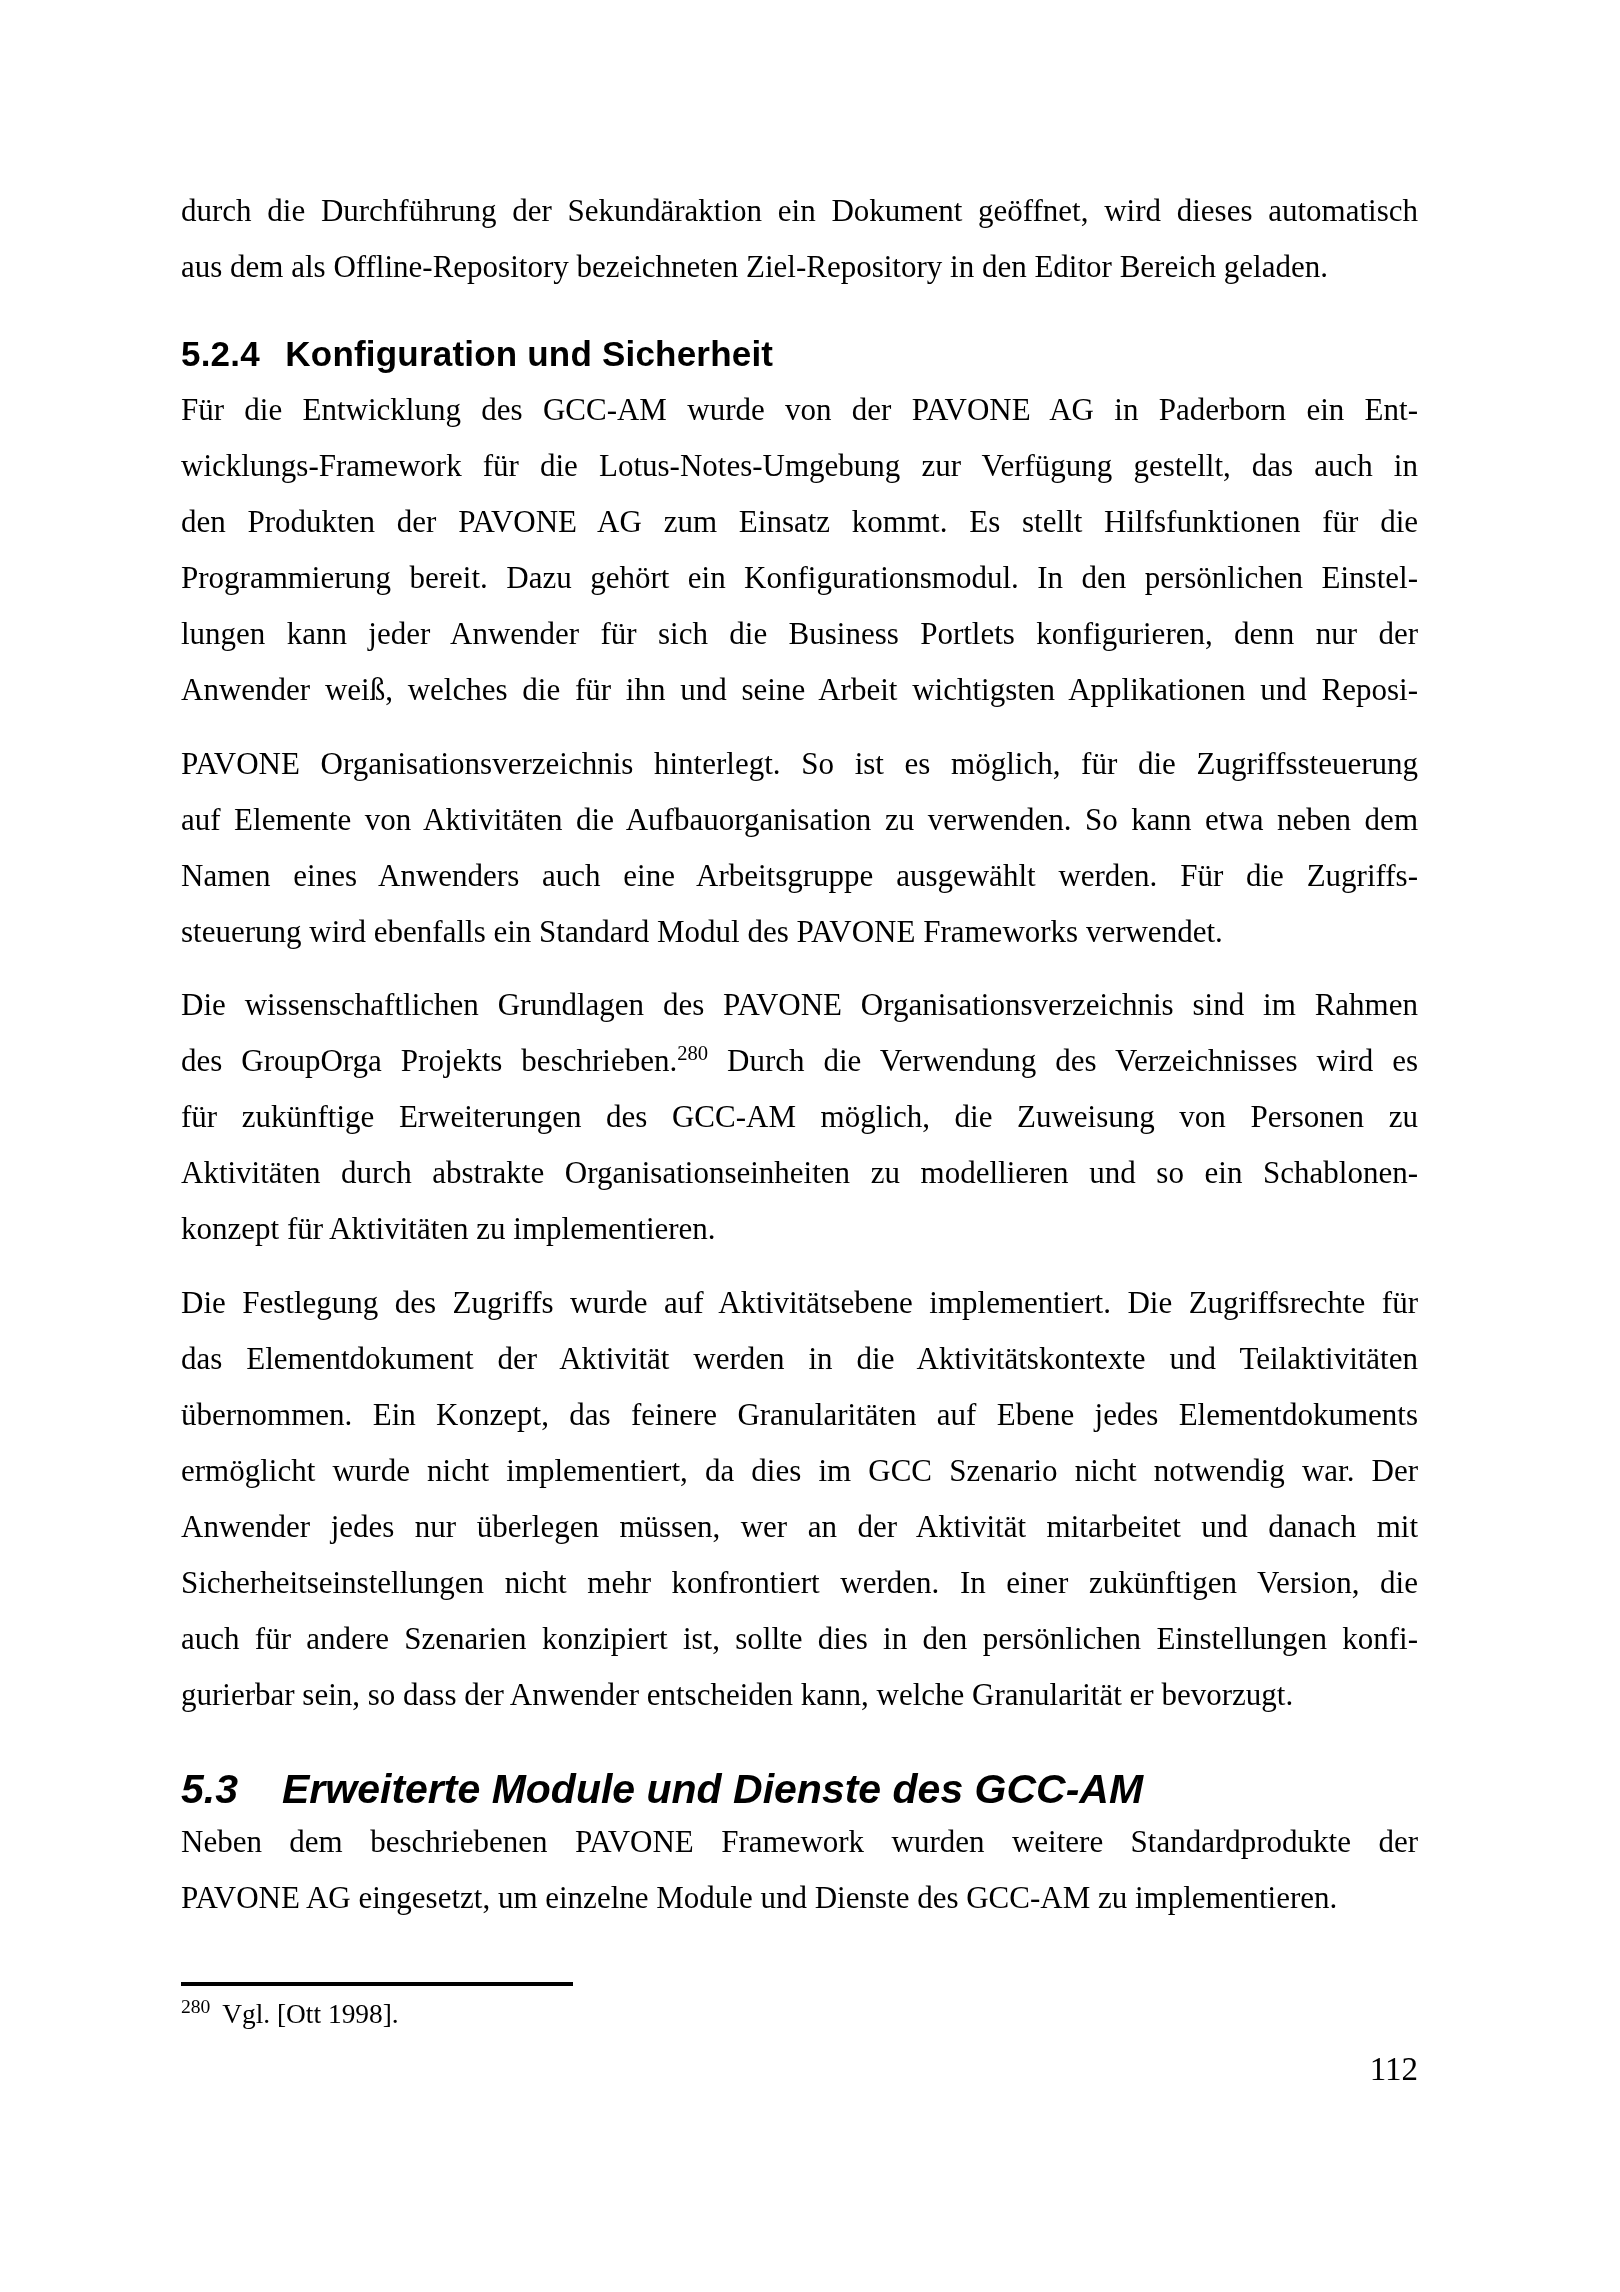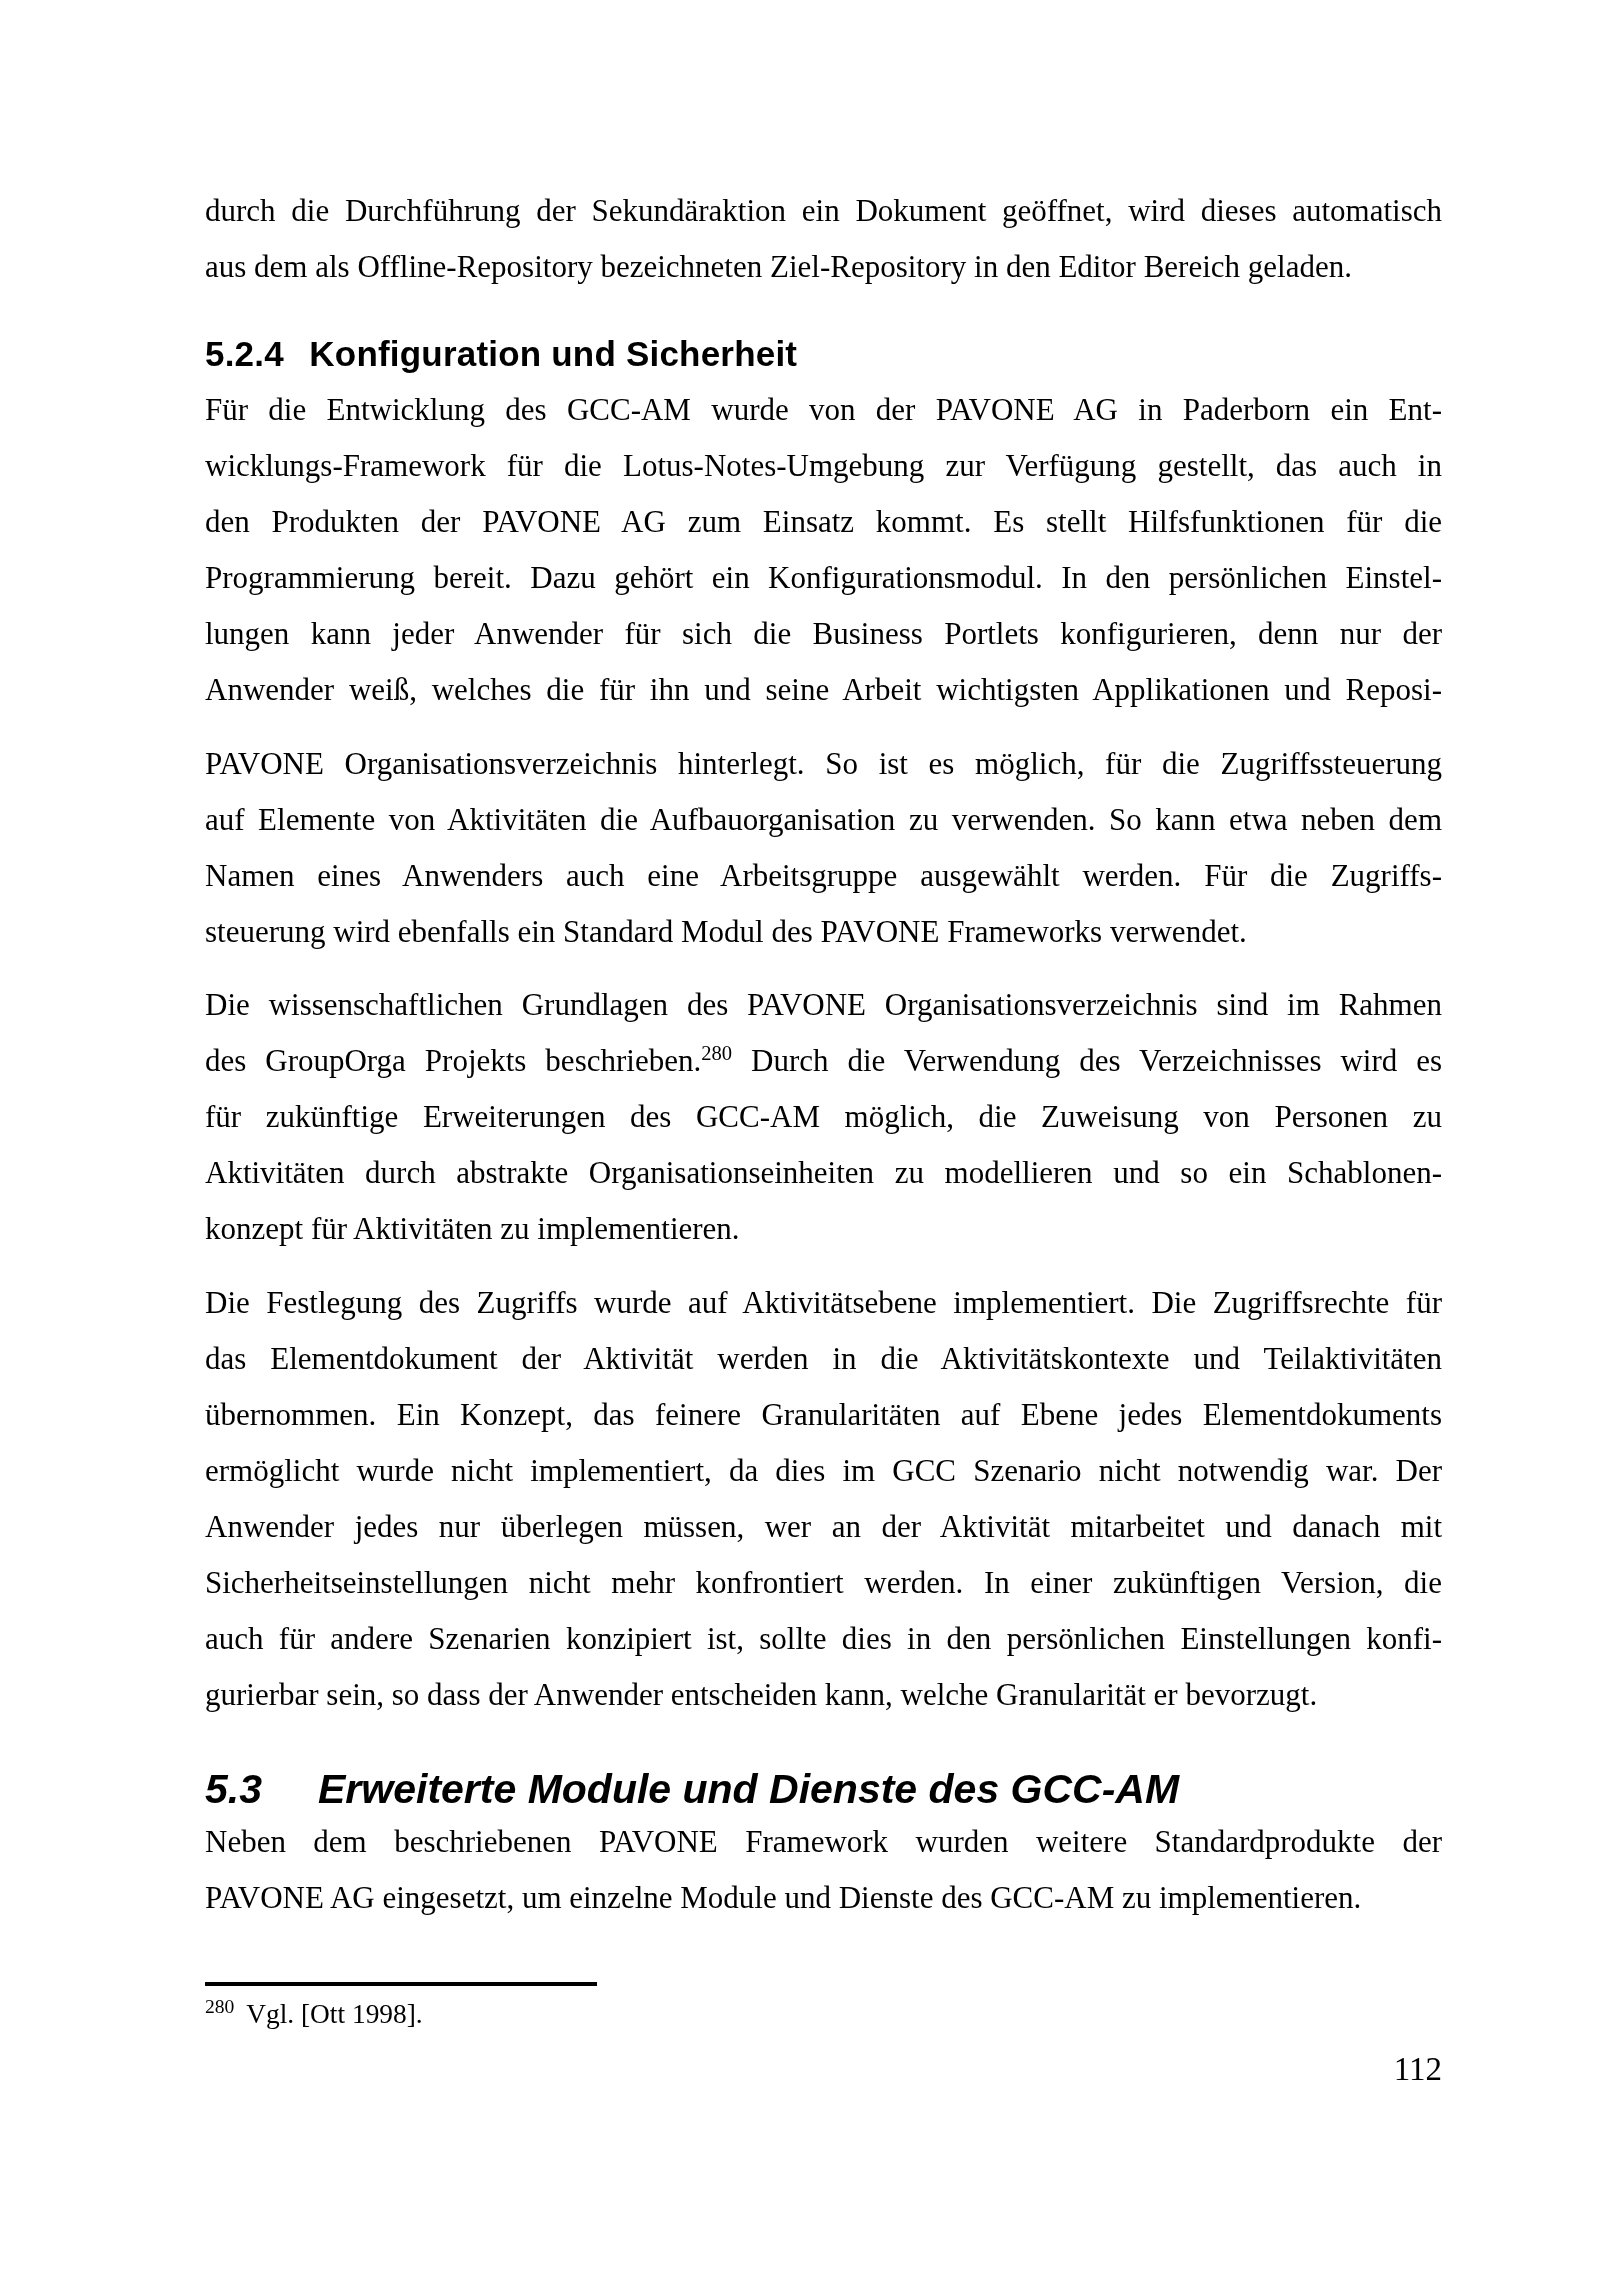--- a/index.html
+++ b/index.html
@@ -9,21 +9,21 @@
     width: 1620px;
     height: 2293px;
     background: #ffffff;
     color: #000000;
     font-family: "Liberation Serif", serif;
     overflow: hidden;
   }
 
   .body-col {
     position: absolute;
-    left: 205px;
+    left: 181px;
     top: 0;
     width: 1237px;
     padding-top: 183px;
     box-sizing: content-box;
   }
 
   .para {
     font-size: 31px;
     line-height: 56px;
     color: #000000;
@@ -54,21 +54,21 @@
   .h524 .hnum { margin-right: 25.5px; }
 
   .h53 {
     font-family: "Liberation Sans", sans-serif;
     font-weight: bold;
     font-style: italic;
     font-size: 41px;
     line-height: 49px;
     margin: 42px 0 0 0;
   }
-  .h53 .hnum { margin-right: 56px; }
+  .h53 .hnum { margin-right: 44px; }
 
   .fn-rule {
     width: 392px;
     height: 3.9px;
     background: #000000;
     margin-top: 56px;
   }
   .fn {
     font-size: 27.4px;
     line-height: 43px;

